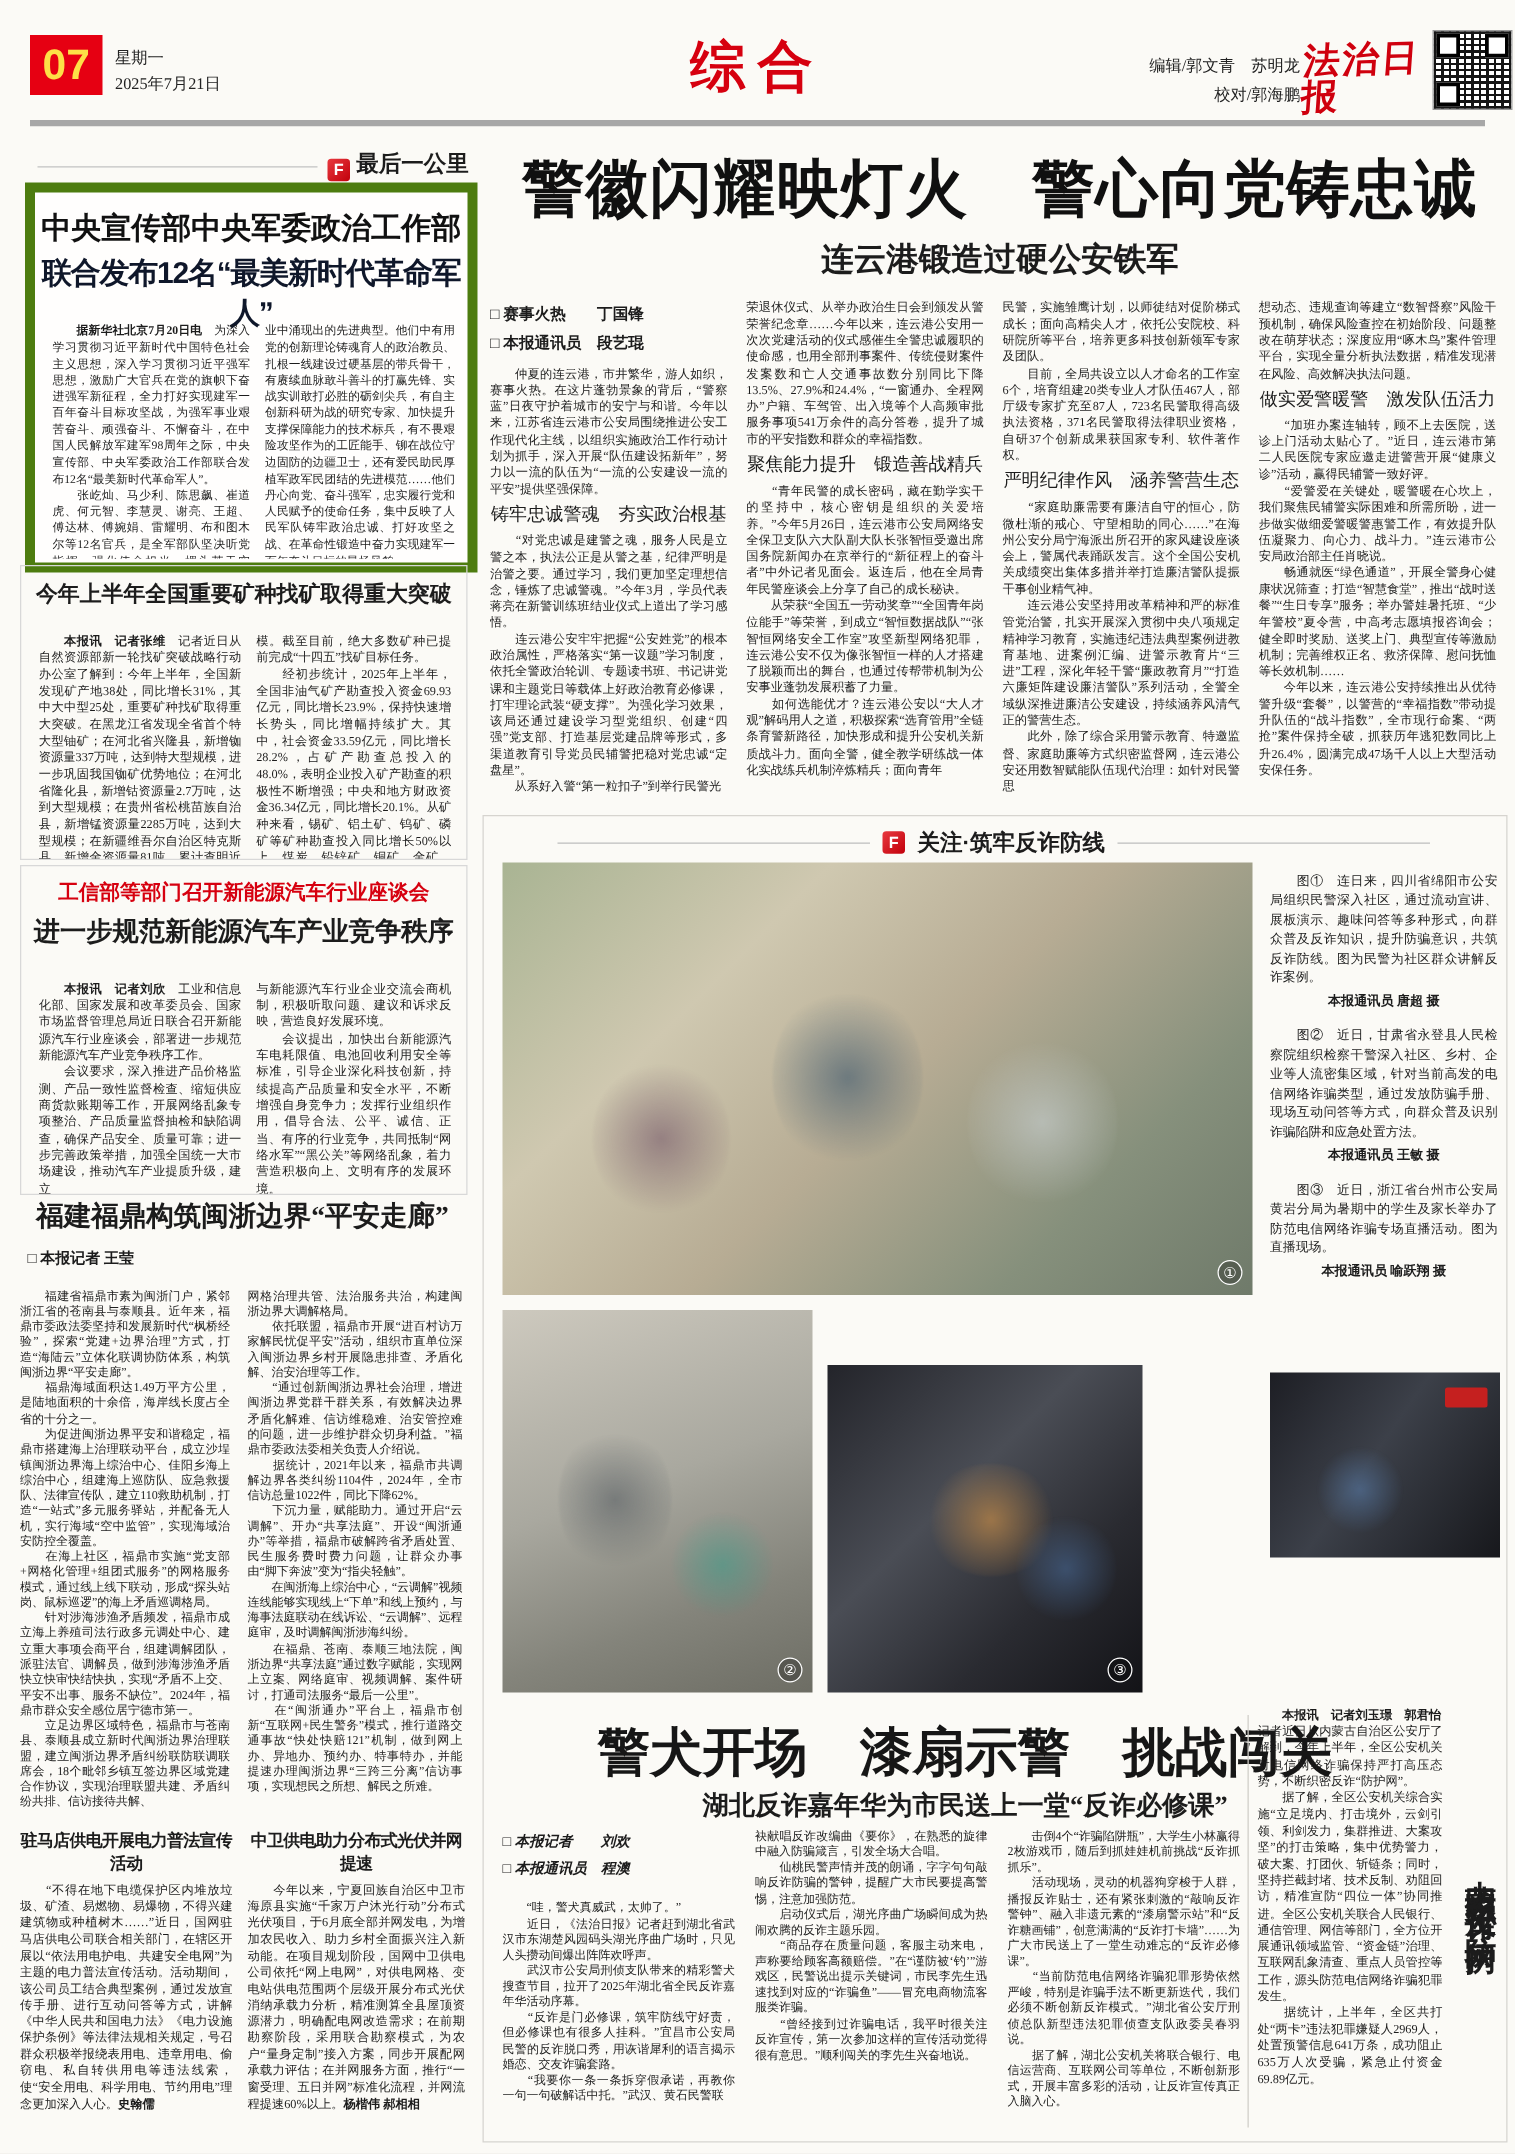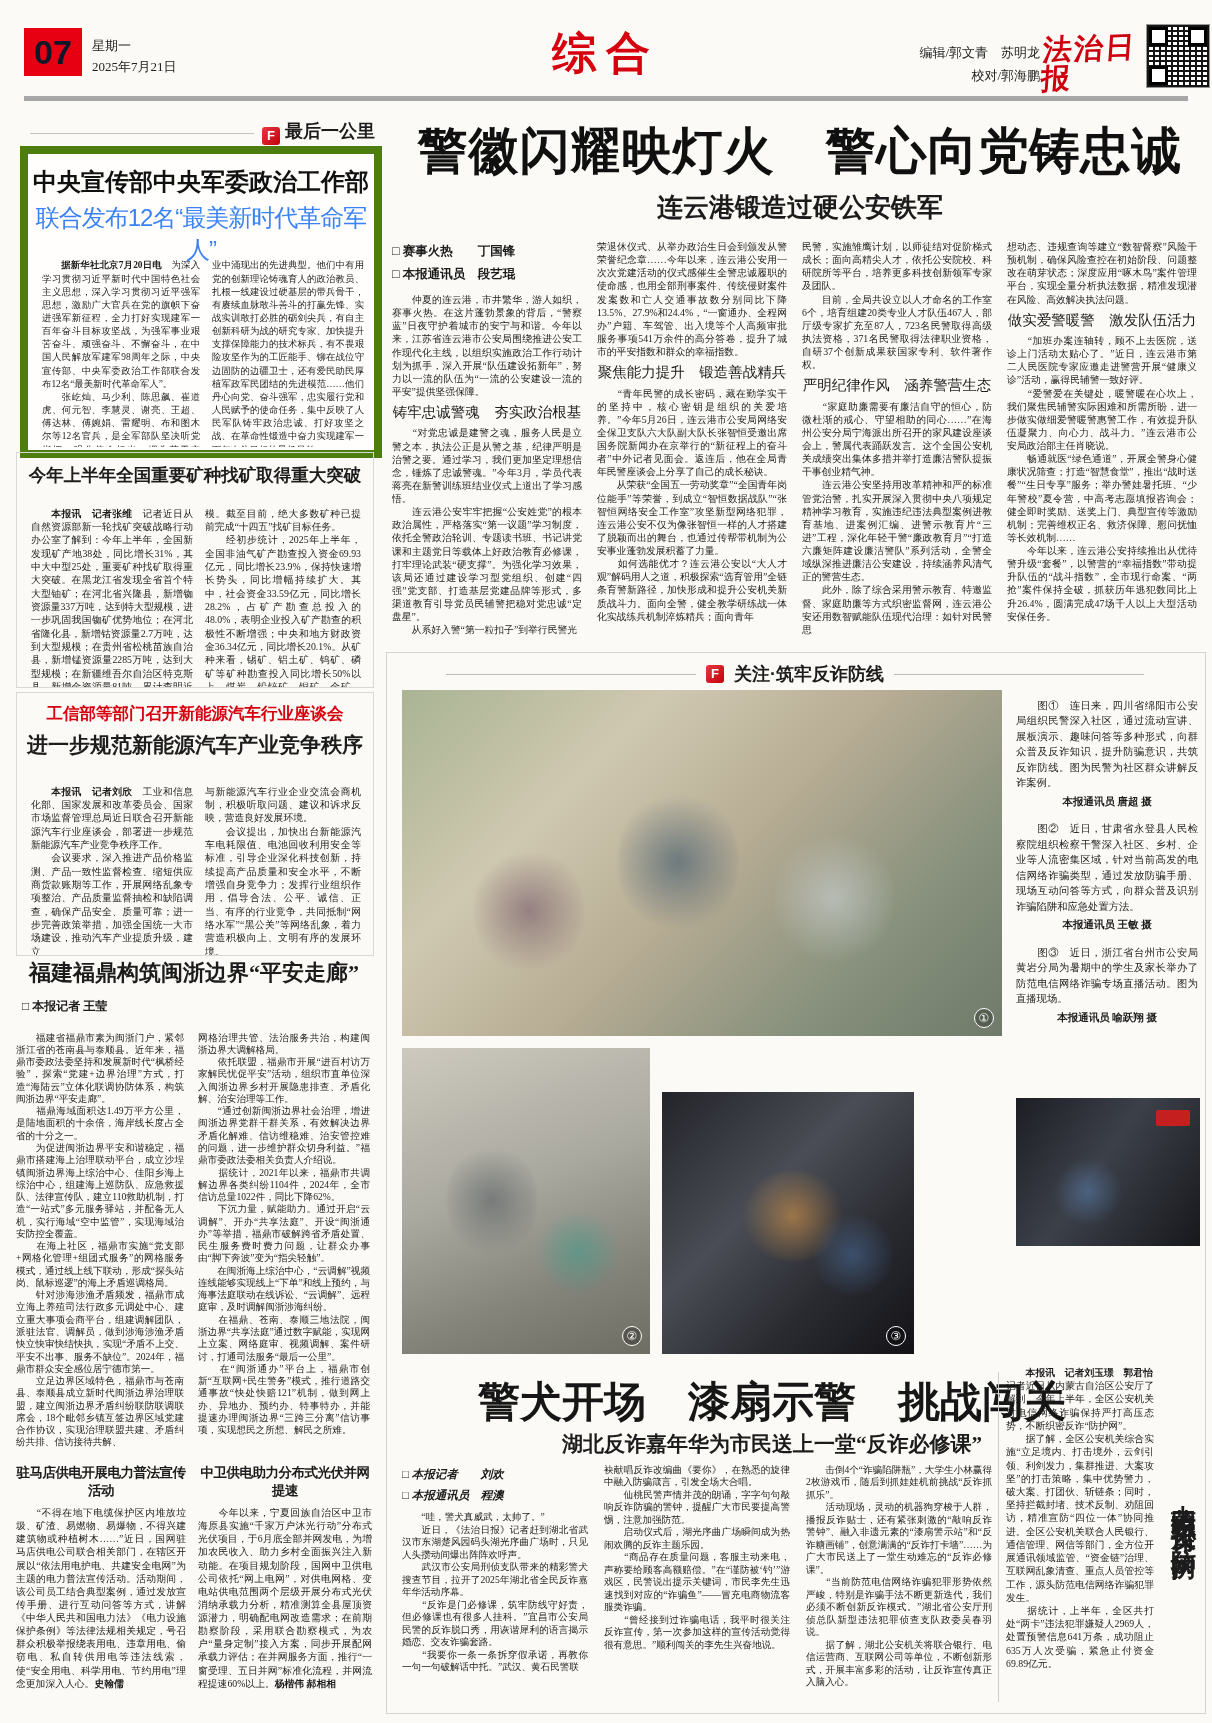--- a/index.html
+++ b/index.html
@@ -4,21 +4,21 @@
 <style>
   html,body{margin:0;padding:0;background:#e9e7e2;}
   .page{position:relative;width:1212px;height:1723px;margin:0 auto;background:#fbfaf6;
         font-family:"Liberation Serif","DejaVu Serif",serif;color:#1c1c1c;overflow:hidden;}
   .abs{position:absolute;}
   .hei{font-family:"Liberation Sans","DejaVu Sans",sans-serif;}
   .flow{white-space:pre-line;text-align:justify;overflow:hidden;}
   b{font-weight:bold;}
 
   
-  .pagenum{left:24px;top:28px;width:58px;height:48px;background:#e60012;color:#0f172a;
+  .pagenum{left:24px;top:28px;width:58px;height:48px;background:#e60012;color:#fde047;
            font-size:34px;font-weight:bold;display:flex;align-items:center;justify-content:center;}
   .hdate{left:92px;top:36px;font-size:13px;line-height:1.6;color:#222;}
   .section-title{left:0;top:24px;width:1212px;text-align:center;font-size:44px;font-weight:bold;
                  color:#d6000f;letter-spacing:10px;}
   .editors{left:830px;top:42px;width:210px;text-align:right;font-size:13px;line-height:1.75;color:#222;}
   .masthead{left:1042px;top:34px;width:100px;font-size:29px;font-weight:bold;color:#cf000e;
             transform:skewX(-6deg) rotate(-2deg);letter-spacing:2px;line-height:1;}
   .qr{left:1146px;top:24px;width:62px;height:62px;background:#fff;border:1px solid #999;
       background-image:repeating-linear-gradient(90deg,#151515 0 2px,transparent 2px 6px),
                        repeating-linear-gradient(0deg,#151515 0 2px,transparent 2px 5px);}
@@ -28,21 +28,21 @@
   .hr-bar{left:24px;top:96px;width:1164px;height:5px;background:#a7a7a7;}
 
   
   .badge-line{left:30px;top:133px;width:224px;height:1px;background:#c2c2c2;}
   .ficon{display:inline-block;width:18px;height:18px;background:linear-gradient(135deg,#e8393f,#c2000b);
          color:#fff;font-weight:bold;text-align:center;line-height:18px;font-size:13px;border-radius:3px;
          font-family:"Liberation Sans",sans-serif;vertical-align:-3px;}
   .badge{left:262px;top:119px;font-size:18px;font-weight:bold;}
   .redbox{left:20px;top:146px;width:346px;height:296px;border:8px solid #4d7c0f;background:#fffefd;}
   .rb-t1{left:0;top:12px;width:100%;text-align:center;font-size:24px;font-weight:bold;color:#111;}
-  .rb-t2{left:0;top:48px;width:100%;text-align:center;font-size:24px;font-weight:normal;color:#3b82f6;letter-spacing:-1px;}
+  .rb-t2{left:0;top:48px;width:100%;text-align:center;font-size:24px;font-weight:bold;color:#0f172a;letter-spacing:-1px;}
   .rb-c1{left:14px;top:96px;width:158px;height:188px;font-size:9.4px;line-height:1.4;}
   .rb-c2{left:184px;top:96px;width:152px;height:188px;font-size:9.4px;line-height:1.4;}
 
   
   .lbox{border:1px solid #d8d8d8;background:transparent;}
   .mining{left:16px;top:452px;width:356px;height:234px;}
   .m-title{left:4px;top:10px;width:348px;text-align:center;font-size:17.5px;font-weight:bold;}
   .m-c1{left:14px;top:44px;width:162px;height:180px;font-size:9.8px;line-height:1.36;}
   .m-c2{left:188px;top:44px;width:156px;height:180px;font-size:9.8px;line-height:1.36;}
 
@@ -253,21 +253,21 @@
     <span class="blob" style="left:20%;top:40%;width:70px;height:70px;background:radial-gradient(circle,#5a7fae,#5a7fae00 70%);"></span>
   </div>
 
   <div class="abs car-hl">警犬开场　漆扇示警　挑战闯关</div>
   <div class="abs car-sub">湖北反诈嘉年华为市民送上一堂“反诈必修课”</div>
   <div class="abs ccol" style="left:402px;">
     <div class="bylines" style="font-size:11.5px;font-style:italic;">
       <div>□ 本报记者　　刘欢</div>
       <div>□ 本报通讯员　程澳</div>
     </div>
-    <p class="flow" style="margin:6px 0 0 0;height:186px;">　　“哇，警犬真威武，太帅了。”
+    <p class="flow" style="margin:16px 0 0 0;height:186px;">　　“哇，警犬真威武，太帅了。”
 　　近日，《法治日报》记者赶到湖北省武汉市东湖楚风园码头湖光序曲广场时，只见人头攒动间爆出阵阵欢呼声。
 　　武汉市公安局刑侦支队带来的精彩警犬搜查节目，拉开了2025年湖北省全民反诈嘉年华活动序幕。
 　　“反诈是门必修课，筑牢防线守好责，但必修课也有很多人挂科。”宜昌市公安局民警的反诈脱口秀，用诙谐犀利的语言揭示婚恋、交友诈骗套路。
 　　“我要你一条一条拆穿假承诺，再教你一句一句破解话中托。”武汉、黄石民警联</p>
   </div>
   <p class="abs ccol flow" style="left:604px;margin:0;">袂献唱反诈改编曲《要你》，在熟悉的旋律中融入防骗箴言，引发全场大合唱。
 　　仙桃民警声情并茂的朗诵，字字句句敲响反诈防骗的警钟，提醒广大市民要提高警惕，注意加强防范。
 　　启动仪式后，湖光序曲广场瞬间成为热闹欢腾的反诈主题乐园。
 　　“商品存在质量问题，客服主动来电，声称要给顾客高额赔偿。”在“谨防被‘钓’”游戏区，民警说出提示关键词，市民李先生迅速找到对应的“诈骗鱼”——冒充电商物流客服类诈骗。
 　　“曾经接到过诈骗电话，我平时很关注反诈宣传，第一次参加这样的宣传活动觉得很有意思。”顺利闯关的李先生兴奋地说。</p>

